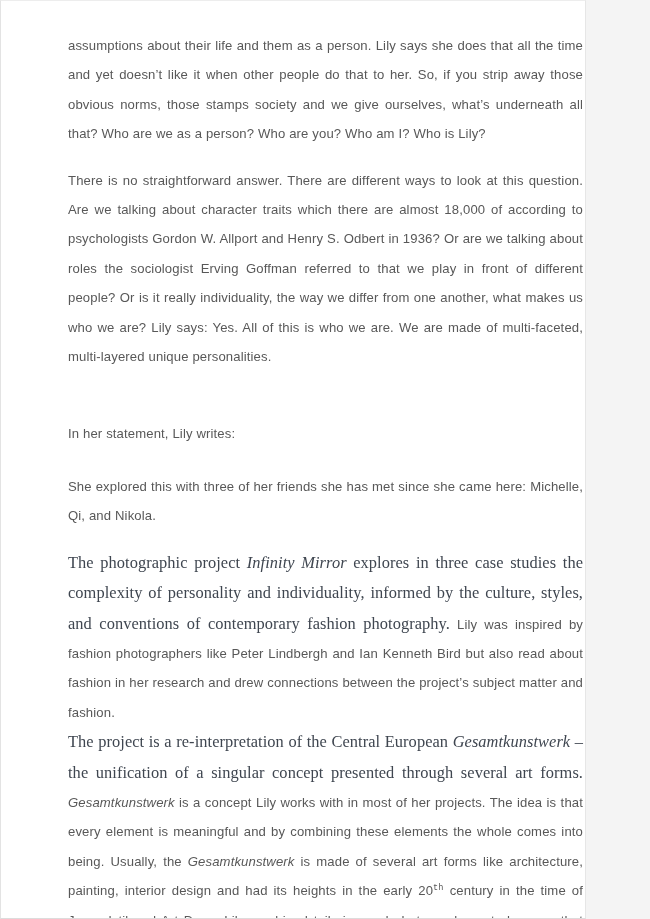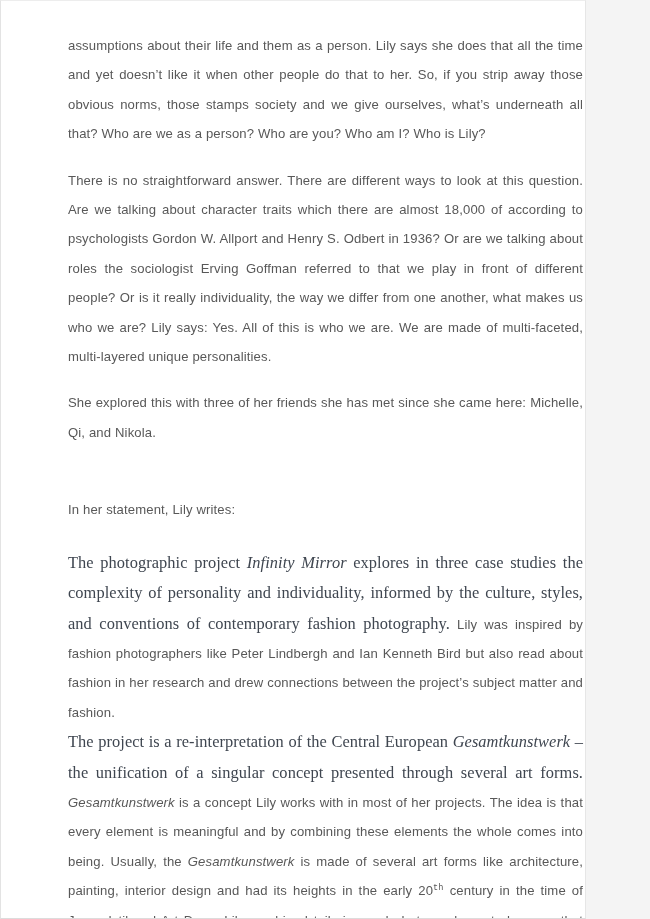--- a/index.html
+++ b/index.html
@@ -88,26 +88,26 @@
   <div class="content">
 
     <p class="body-text">
       <span>assumptions about their life and them as a person. Lily says she does that all the time and yet doesn’t like it when other people do that to her. So, if you strip away those obvious norms, those stamps society and we give ourselves, what’s underneath all that? Who are we as a person? Who are you? Who am I? Who is Lily?</span>
     </p>
 
     <p class="body-text">
       <span>There is no straightforward answer. There are different ways to look at this question. Are we talking about character traits which there are almost 18,000 of according to psychologists Gordon W. Allport and Henry S. Odbert in 1936? Or are we talking about roles the sociologist Erving Goffman referred to that we play in front of different people? Or is it really individuality, the way we differ from one another, what makes us who we are? Lily says: Yes. All of this is who we are. We are made of multi-faceted, multi-layered unique personalities.</span>
     </p>
 
+    <p class="body-text lead-in">
+      <span>In her statement, Lily writes:</span>
+    </p>
+
     <p class="body-text">
       <span>She explored this with three of her friends she has met since she came here: Michelle, Qi, and Nikola.</span>
-    </p>
-
-    <p class="body-text lead-in">
-      <span>In her statement, Lily writes:</span>
     </p>
 
     <p class="statement">
       <span class="serif-lead"><span>The photographic project </span><em>Infinity Mirror</em><span> explores in three case studies the complexity of personality and individuality, informed by the culture, styles, and conventions of contemporary fashion photography.</span></span><span> Lily was inspired by fashion photographers like Peter Lindbergh and Ian Kenneth Bird but also read about fashion in her research and drew connections between the project’s subject matter and fashion.</span>
     </p>
 
     <p class="statement">
       <span class="serif-lead"><span>The project is a re-interpretation of the Central European </span><em>Gesamtkunstwerk</em><span> – the unification of a singular concept presented through several art forms.</span></span><span> </span><em>Gesamtkunstwerk</em><span> is a concept Lily works with in most of her projects. The idea is that every element is meaningful and by combining these elements the whole comes into being. Usually, the </span><em>Gesamtkunstwerk</em><span> is made of several art forms like architecture, painting, interior design and had its heights in the early 20</span><sup>th</sup><span> century in the time of Jugendstil and Art Deco. Lily combined tailoring and photography, yet she says that this project is a re-interpretation of a traditional </span>
     </p>
 

